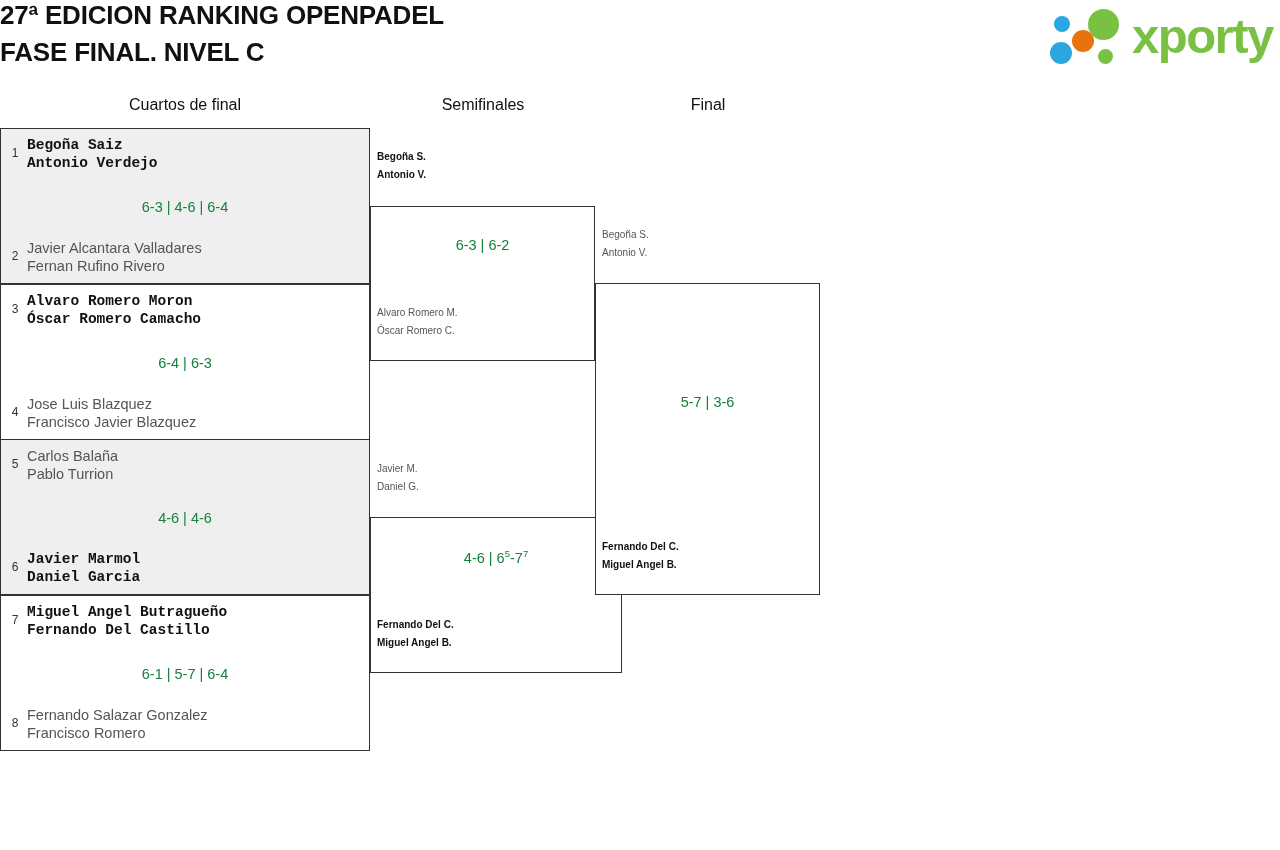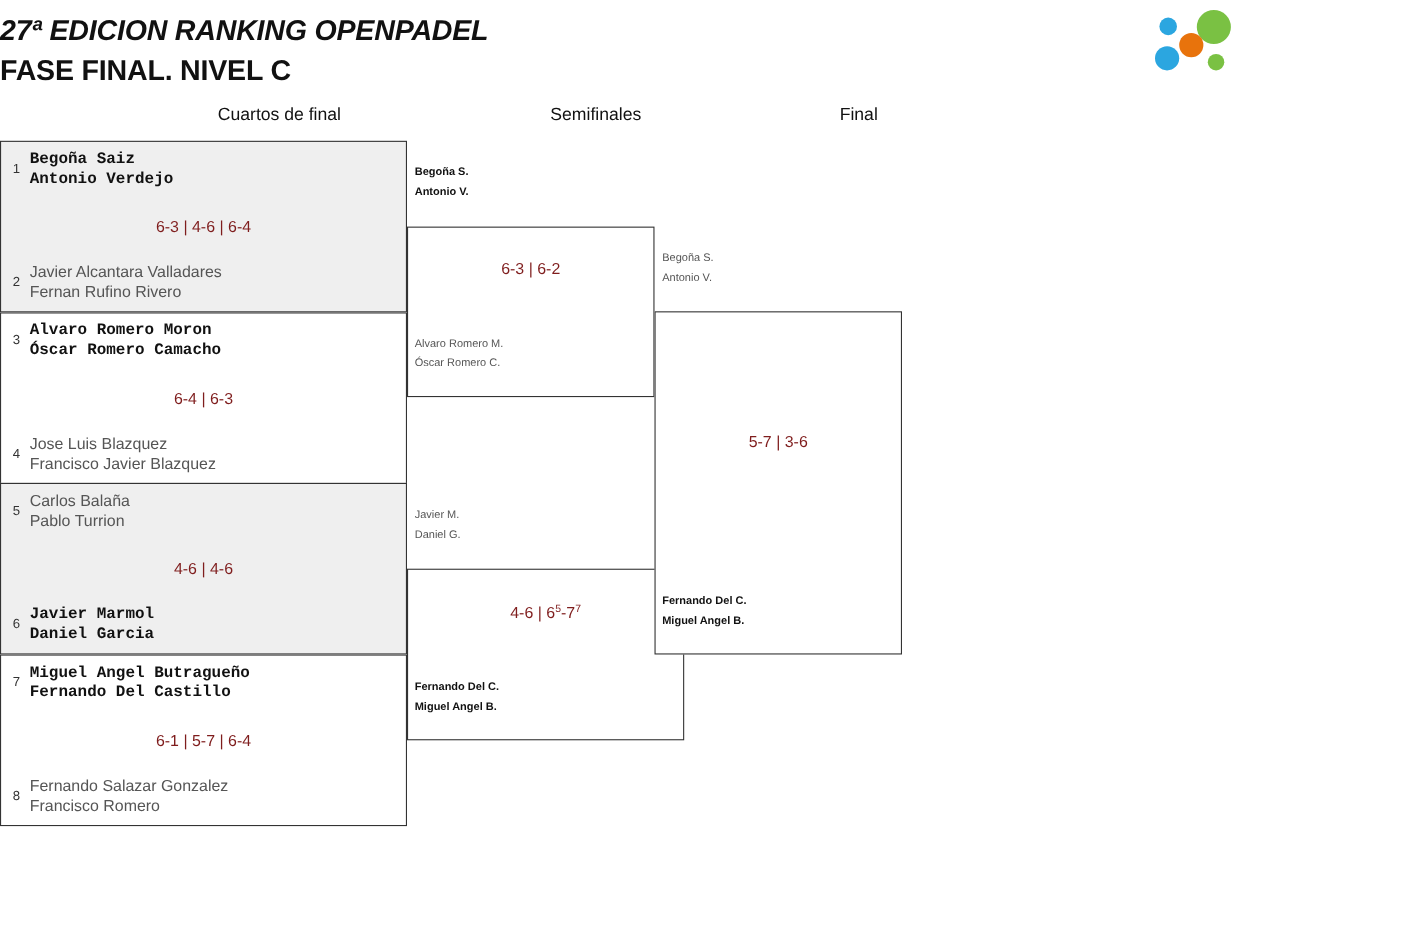--- a/index.html
+++ b/index.html
@@ -12,38 +12,38 @@
     overflow: hidden;
   }
   #root { position: relative; width: 1280px; height: 850px; }
 
   
   .title-block { position: absolute; left: 0; top: 0; width: 900px; }
   .title-line {
     font-size: 26px; font-weight: bold; letter-spacing: -0.2px;
     line-height: 30px; color: #111111; white-space: nowrap;
   }
-  .title-line.l1 { padding-top: 12px; font-style: italic; }
+  .title-line.l1 { padding-top: 0; }
   .title-line.l2 { padding-top: 7px; }
 
   
   .logo { position: absolute; left: 1050px; top: 6px; width: 228px; height: 62px; }
   .logo-dots { position: absolute; left: 0; top: 2px; width: 84px; height: 58px; }
   .dot { position: absolute; border-radius: 50%; }
   .logo-word {
     position: absolute; left: 82px; top: 2px;
     font-size: 49px; font-weight: bold; line-height: 56px;
     color: #7ac143; letter-spacing: -1.5px;
   }
 
   
   .col-head {
     position: absolute; top: 96px;
     font-size: 16px; font-weight: normal; color: #111111;
-    text-align: right; white-space: nowrap;
+    text-align: center; white-space: nowrap;
   }
   .col-head.c1 { left: 60px; width: 250px; }
   .col-head.c2 { left: 383px; width: 200px; }
   .col-head.c3 { left: 618px; width: 180px; }
 
   
   .match {
     position: absolute;
     border: 1px solid #333333;
     background: #ffffff;
@@ -59,21 +59,21 @@
   .team.loser  .pname { color: #555555; font-weight: normal; }
 
   .seed {
     position: absolute; left: 6px;
     font-size: 12px; color: #333333; line-height: 14px;
     width: 16px; text-align: center;
   }
 
   .score {
     position: absolute; left: 0; right: 0;
-    text-align: center; font-size: 14.5px; color: #7f1d1d;
+    text-align: center; font-size: 14.5px; color: #15803d;
     line-height: 18px; white-space: nowrap;
   }
   .score sup { font-size: 9.5px; vertical-align: super; line-height: 0; }
 
   
   .qf { left: 0px; width: 370px; height: 156px; }
   .qf .team.top    { top: 7px; }
   .qf .team.bottom { top: 110px; }
   .qf .seed.top    { top: 17px; }
   .qf .seed.bottom { top: 120px; }
@@ -99,20 +99,21 @@
   </div>
 
   <div class="logo">
     <div class="logo-dots">
       <span class="dot" style="left:4px; top:8px; width:16px; height:16px; background:#2ba6e0;"></span>
       <span class="dot" style="left:38px; top:1px; width:31px; height:31px; background:#7ac143;"></span>
       <span class="dot" style="left:22px; top:22px; width:22px; height:22px; background:#e8730c;"></span>
       <span class="dot" style="left:0px; top:34px; width:22px; height:22px; background:#2ba6e0;"></span>
       <span class="dot" style="left:48px; top:41px; width:15px; height:15px; background:#7ac143;"></span>
     </div>
+    <div class="logo-word">xporty</div>
   </div>
 
   <div class="col-head c1">Cuartos de final</div>
   <div class="col-head c2">Semifinales</div>
   <div class="col-head c3">Final</div>
 
   <div class="match qf shaded" style="top:128px;">
     <div class="seed top">1</div>
     <div class="team top winner">
       <span class="pname">Begoña Saiz</span>

